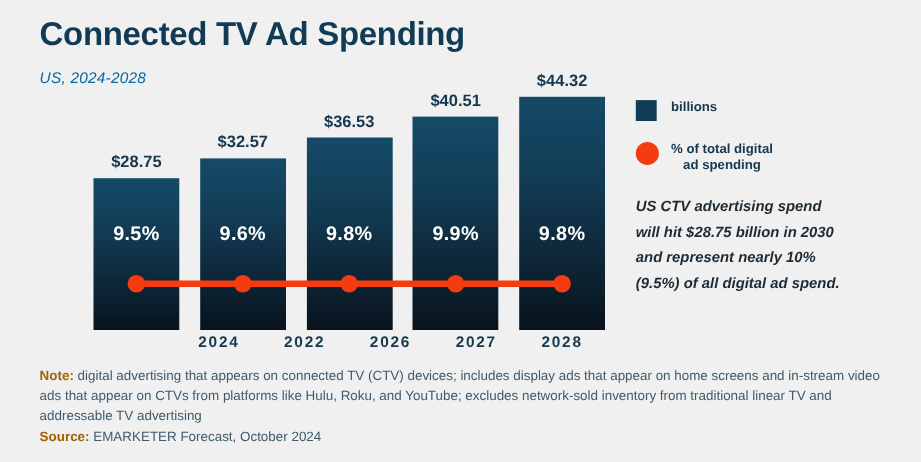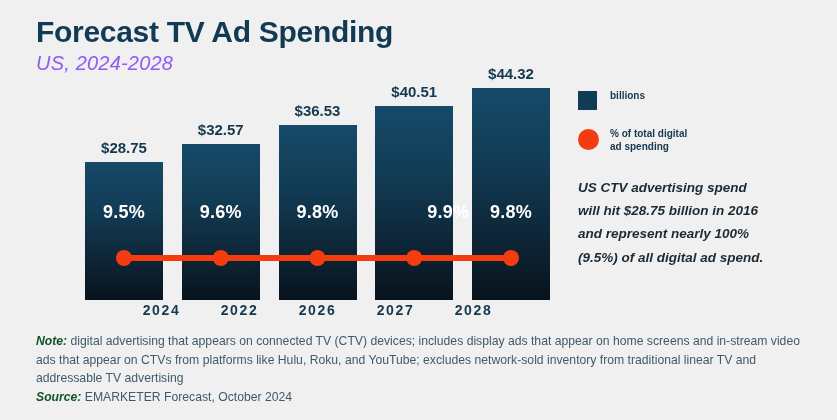--- a/index.html
+++ b/index.html
@@ -30,24 +30,24 @@
   }
   .chart-title {
     font-size: 30px;
     font-weight: bold;
     color: #113b54;
     letter-spacing: -0.3px;
     line-height: 1.05;
     margin: 0;
   }
   .chart-subtitle {
-    font-size: 20px;
+    font-size: 14px;
     font-style: italic;
-    color: #8b5cf6;
-    margin-top: 4px;
+    color: #0369a1;
+    margin-top: 14px;
     letter-spacing: 0.2px;
   }
 
   
   .plot {
     position: absolute;
     left: 85px;
     top: 70px;
     width: 465px;
     height: 230px;
@@ -105,21 +105,21 @@
     pointer-events: none;
   }
 
   
   .xaxis {
     position: absolute;
     left: 85px;
     top: 302px;
     width: 465px;
     display: flex;
-    justify-content: center;
+    justify-content: flex-end;
   }
   .xaxis span {
     width: 78px;
     text-align: center;
     font-size: 14px;
     font-weight: bold;
     color: #15384f;
     letter-spacing: 1.6px;
   }
 
@@ -146,24 +146,25 @@
   .legend-swatch-circle {
     width: 21px;
     height: 21px;
     border-radius: 50%;
     background: #f43c10;
     margin-right: 11px;
     flex: 0 0 auto;
     margin-top: 1px;
   }
   .legend-label {
-    font-size: 10px;
+    font-size: 12px;
     font-weight: bold;
     color: #16374c;
     line-height: 1.28;
+    text-align: center;
   }
 
   
   .callout {
     position: absolute;
     left: 578px;
     top: 176px;
     width: 250px;
     font-size: 13.5px;
     font-style: italic;
@@ -176,32 +177,31 @@
   .footnote {
     position: absolute;
     left: 36px;
     top: 332px;
     width: 780px;
     font-size: 12.2px;
     color: #3f5a6b;
     line-height: 1.52;
   }
   .footnote b {
-    color: #14532d;
-    font-style: italic;
+    color: #a16207;
   }
   .footnote-line { display: block; }
 </style>
 </head>
 <body>
 
 <div id="root">
 
   <div class="header">
-    <div class="chart-title">Forecast TV Ad Spending</div>
+    <div class="chart-title">Connected TV Ad Spending</div>
     <div class="chart-subtitle">US, 2024-2028</div>
   </div>
 
   <div class="plot">
     <div class="bars" id="bars-container">
         <div class="bar-col">
           <div class="bar-value" style="bottom: 143.76px;">$28.75</div>
           <div class="bar-rect" style="height: 137.76px;"></div>
           <div class="bar-pct" style="bottom: 77px;">9.5%</div>
         </div>
@@ -211,21 +211,21 @@
           <div class="bar-pct" style="bottom: 77px;">9.6%</div>
         </div>
         <div class="bar-col">
           <div class="bar-value" style="bottom: 181.04px;">$36.53</div>
           <div class="bar-rect" style="height: 175.04px;"></div>
           <div class="bar-pct" style="bottom: 77px;">9.8%</div>
         </div>
         <div class="bar-col">
           <div class="bar-value" style="bottom: 200.11px;">$40.51</div>
           <div class="bar-rect" style="height: 194.11px;"></div>
-          <div class="bar-pct" style="bottom: 77px; padding-left: 34px;">9.9%</div>
+          <div class="bar-pct" style="bottom: 77px;">9.9%</div>
         </div>
         <div class="bar-col">
           <div class="bar-value" style="bottom: 218.367px;">$44.32</div>
           <div class="bar-rect" style="height: 212.367px;"></div>
           <div class="bar-pct" style="bottom: 77px;">9.8%</div>
         </div>
       </div>
   </div>
 
   <svg class="line-layer" id="line-layer" viewBox="0 0 465 230" preserveAspectRatio="none">
@@ -251,22 +251,22 @@
         <span class="legend-label">billions</span>
       </div>
       <div class="legend-row">
         <span class="legend-swatch-circle" style="background: rgb(244, 60, 16);"></span>
         <span class="legend-label">% of total digital<br>ad spending</span>
       </div>
     </div>
 
   <div class="callout" id="callout">
       <div>US CTV advertising spend</div>
-      <div>will hit $28.75 billion in 2016</div>
-      <div>and represent nearly 100%</div>
+      <div>will hit $28.75 billion in 2030</div>
+      <div>and represent nearly 10%</div>
       <div>(9.5%) of all digital ad spend.</div>
     </div>
 
   <div class="footnote">
     <span class="footnote-line"><b>Note:</b> <span>digital advertising that appears on connected TV (CTV) devices; includes display ads that appear on home screens and in-stream video ads that appear on CTVs from platforms like Hulu, Roku, and YouTube; excludes network-sold inventory from traditional linear TV and addressable TV advertising</span></span>
     <span class="footnote-line"><b>Source:</b> <span>EMARKETER Forecast, October 2024</span></span>
   </div>
 
 </div>
 

